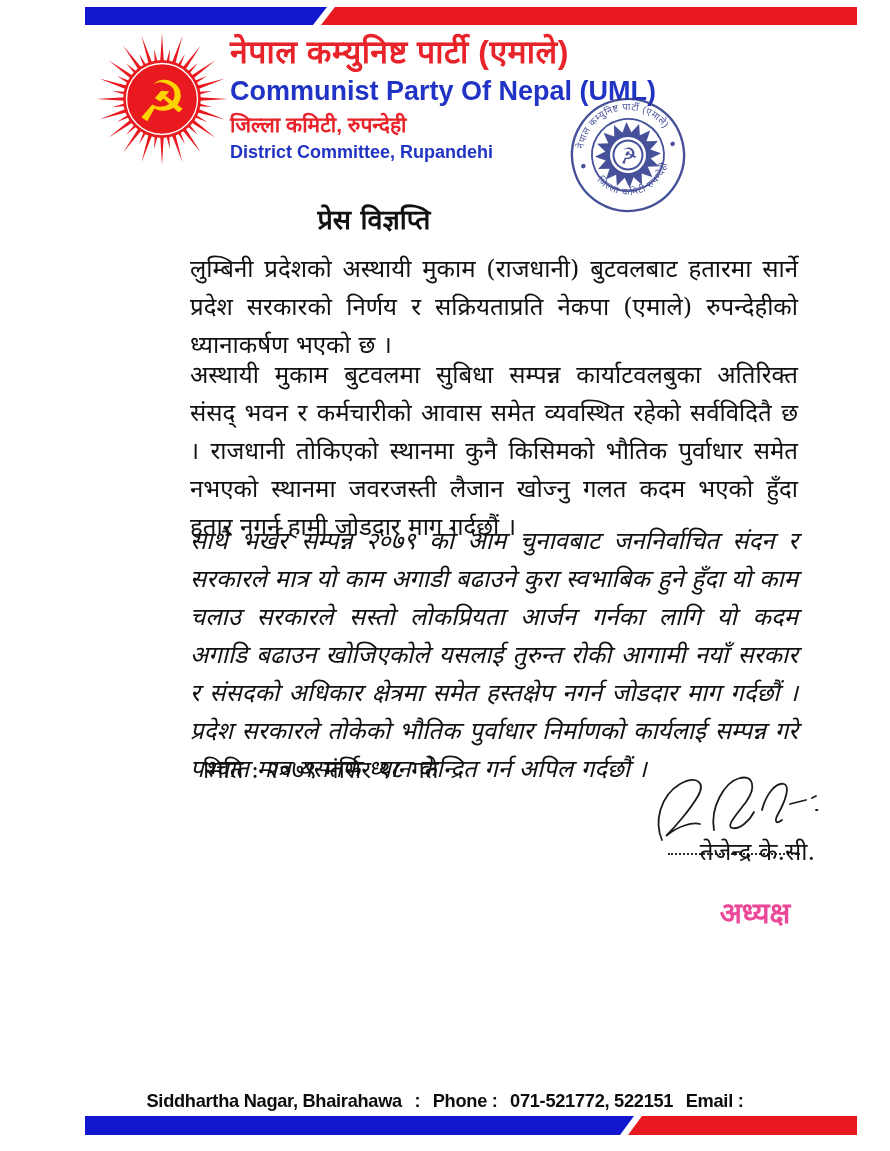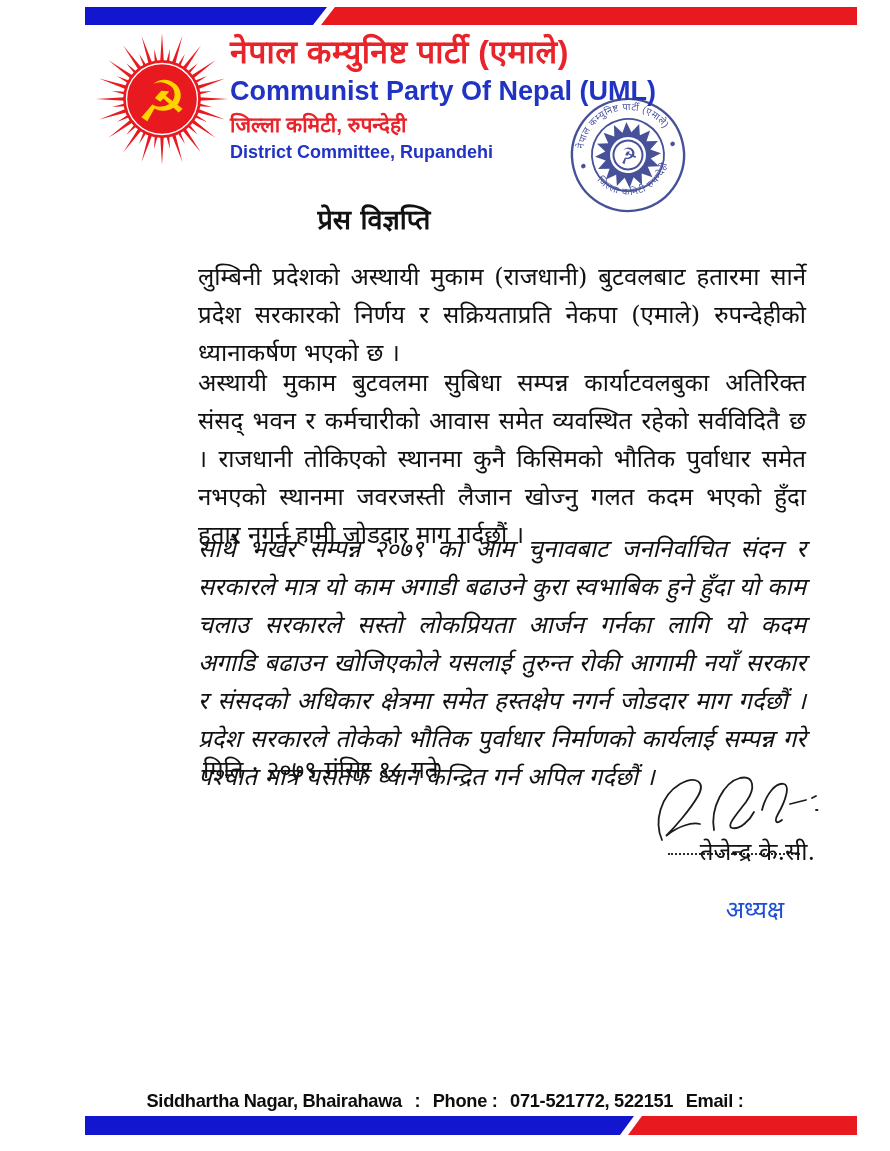--- a/index.html
+++ b/index.html
@@ -23,33 +23,33 @@
   .head-text{position:absolute;left:230px;top:36px;line-height:1;}
   .np-title{font-size:32px;font-weight:bold;letter-spacing:.5px;margin:0 0 10px 0;}
   .en-title{font-size:27px;font-weight:bold;margin:0 8px 9px 0;}
   .np-sub{font-size:21px;font-weight:bold;margin:0 0 8px 0;}
   .en-sub{font-size:18px;font-weight:bold;margin:0;}
   .stamp{position:absolute;left:566px;top:93px;width:124px;height:124px;opacity:.88;}
   
   .doc-title{position:absolute;left:0;top:200px;width:704px;text-align:center;
     padding-left:44px;box-sizing:border-box;font-size:27px;font-weight:600;color:#111;
     font-family:"DejaVu Serif",serif;}
-  .para{position:absolute;left:190px;width:608px;margin:8px;text-align:justify;
+  .para{position:absolute;left:190px;width:608px;margin:0;text-align:justify;
     font-size:24px;line-height:38px;color:#111;font-family:"DejaVu Serif",serif;}
   .p1{top:250px;} .p2{top:356px;} .p3{top:522px;font-style:italic;}
   .date-line{position:absolute;left:190px;top:752px;font-size:24px;color:#111;
     font-family:"DejaVu Serif",serif;margin-left:13px;}
   
   .sig-svg{position:absolute;left:640px;top:770px;width:200px;height:88px;}
   .sig-dots{position:absolute;left:668px;top:853px;width:132px;height:0;
     border-top:2.5px dotted #2a2a2a;}
   .sig-name{position:absolute;left:650px;top:834px;width:215px;text-align:center;
     font-size:24px;color:#111;font-family:"DejaVu Serif",serif;}
   .sig-role{position:absolute;left:650px;top:892px;width:210px;text-align:center;
-    font-size:24px;color:#1d4ed8;font-family:"DejaVu Serif",serif;}
+    font-size:29px;color:#ec4899;font-family:"DejaVu Serif",serif;font-weight:bold;}
   
   .footer-line{position:absolute;left:0;top:1090px;width:890px;text-align:center;
     font-size:19px;font-weight:bold;color:#0d0d0d;letter-spacing:-0.3px;
     transform:scaleX(.96);transform-origin:center;}
   .footer-line span{margin:0 4px;}
 </style>
 </head>
 <body>
 
 <div class="page">

